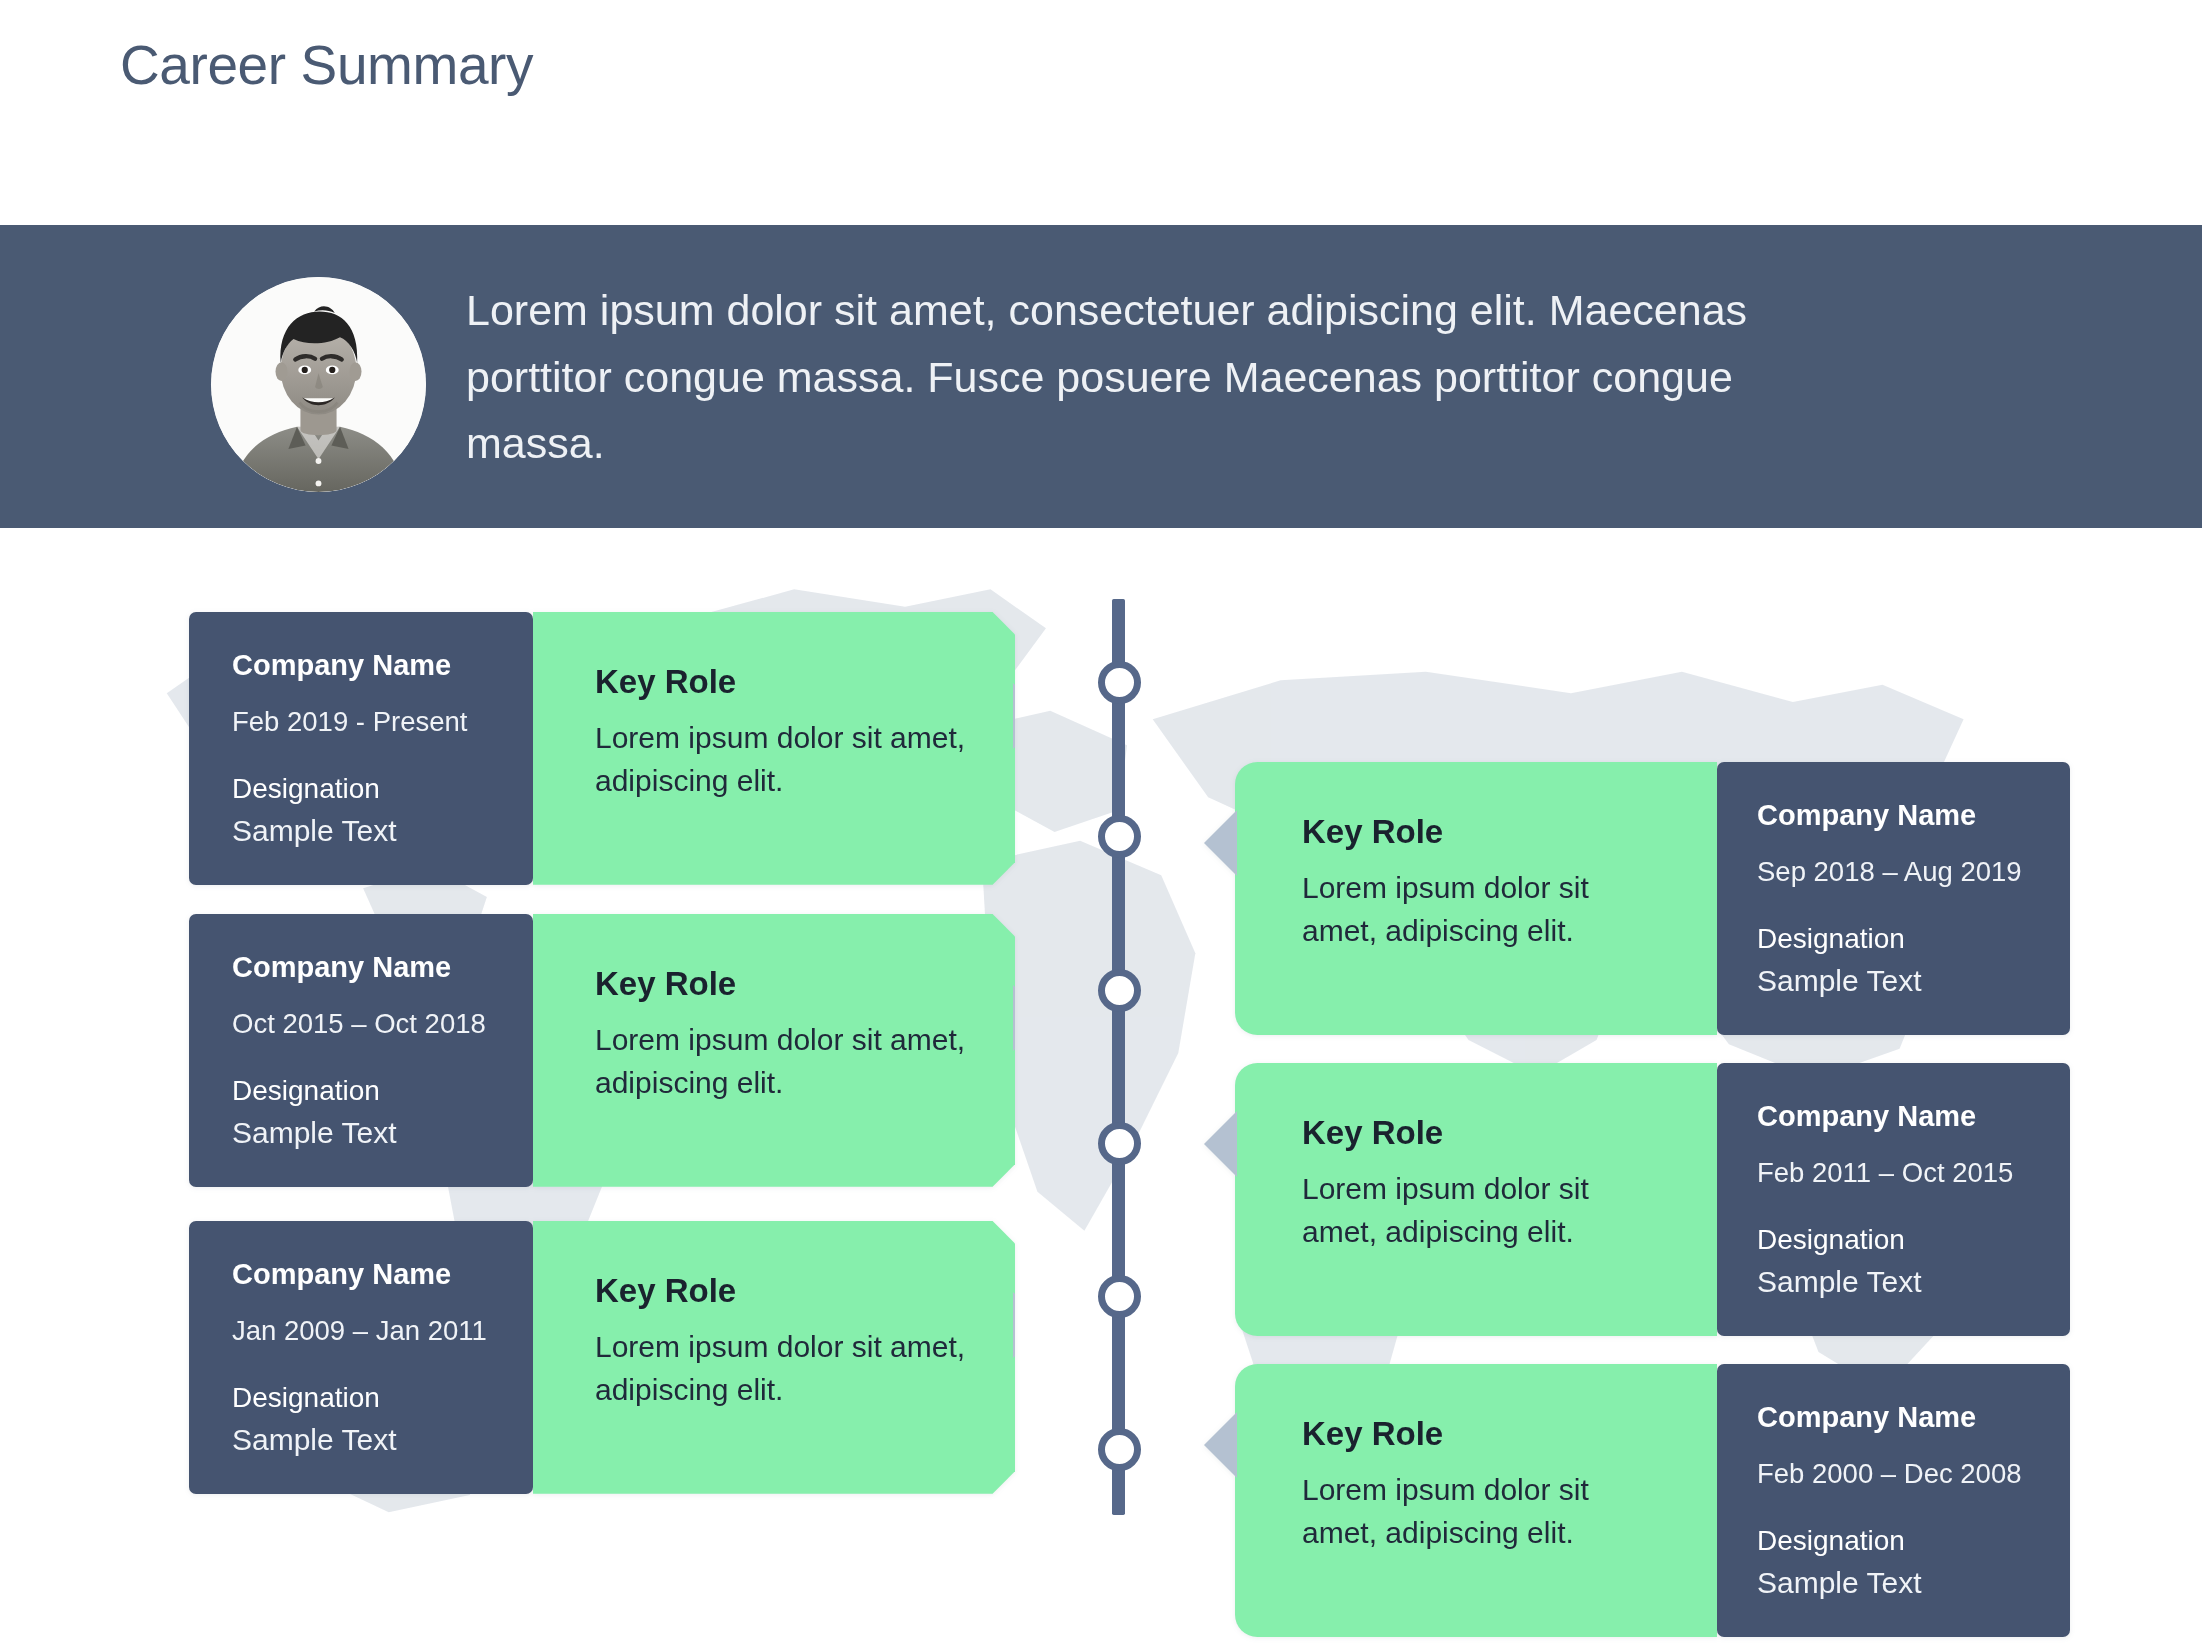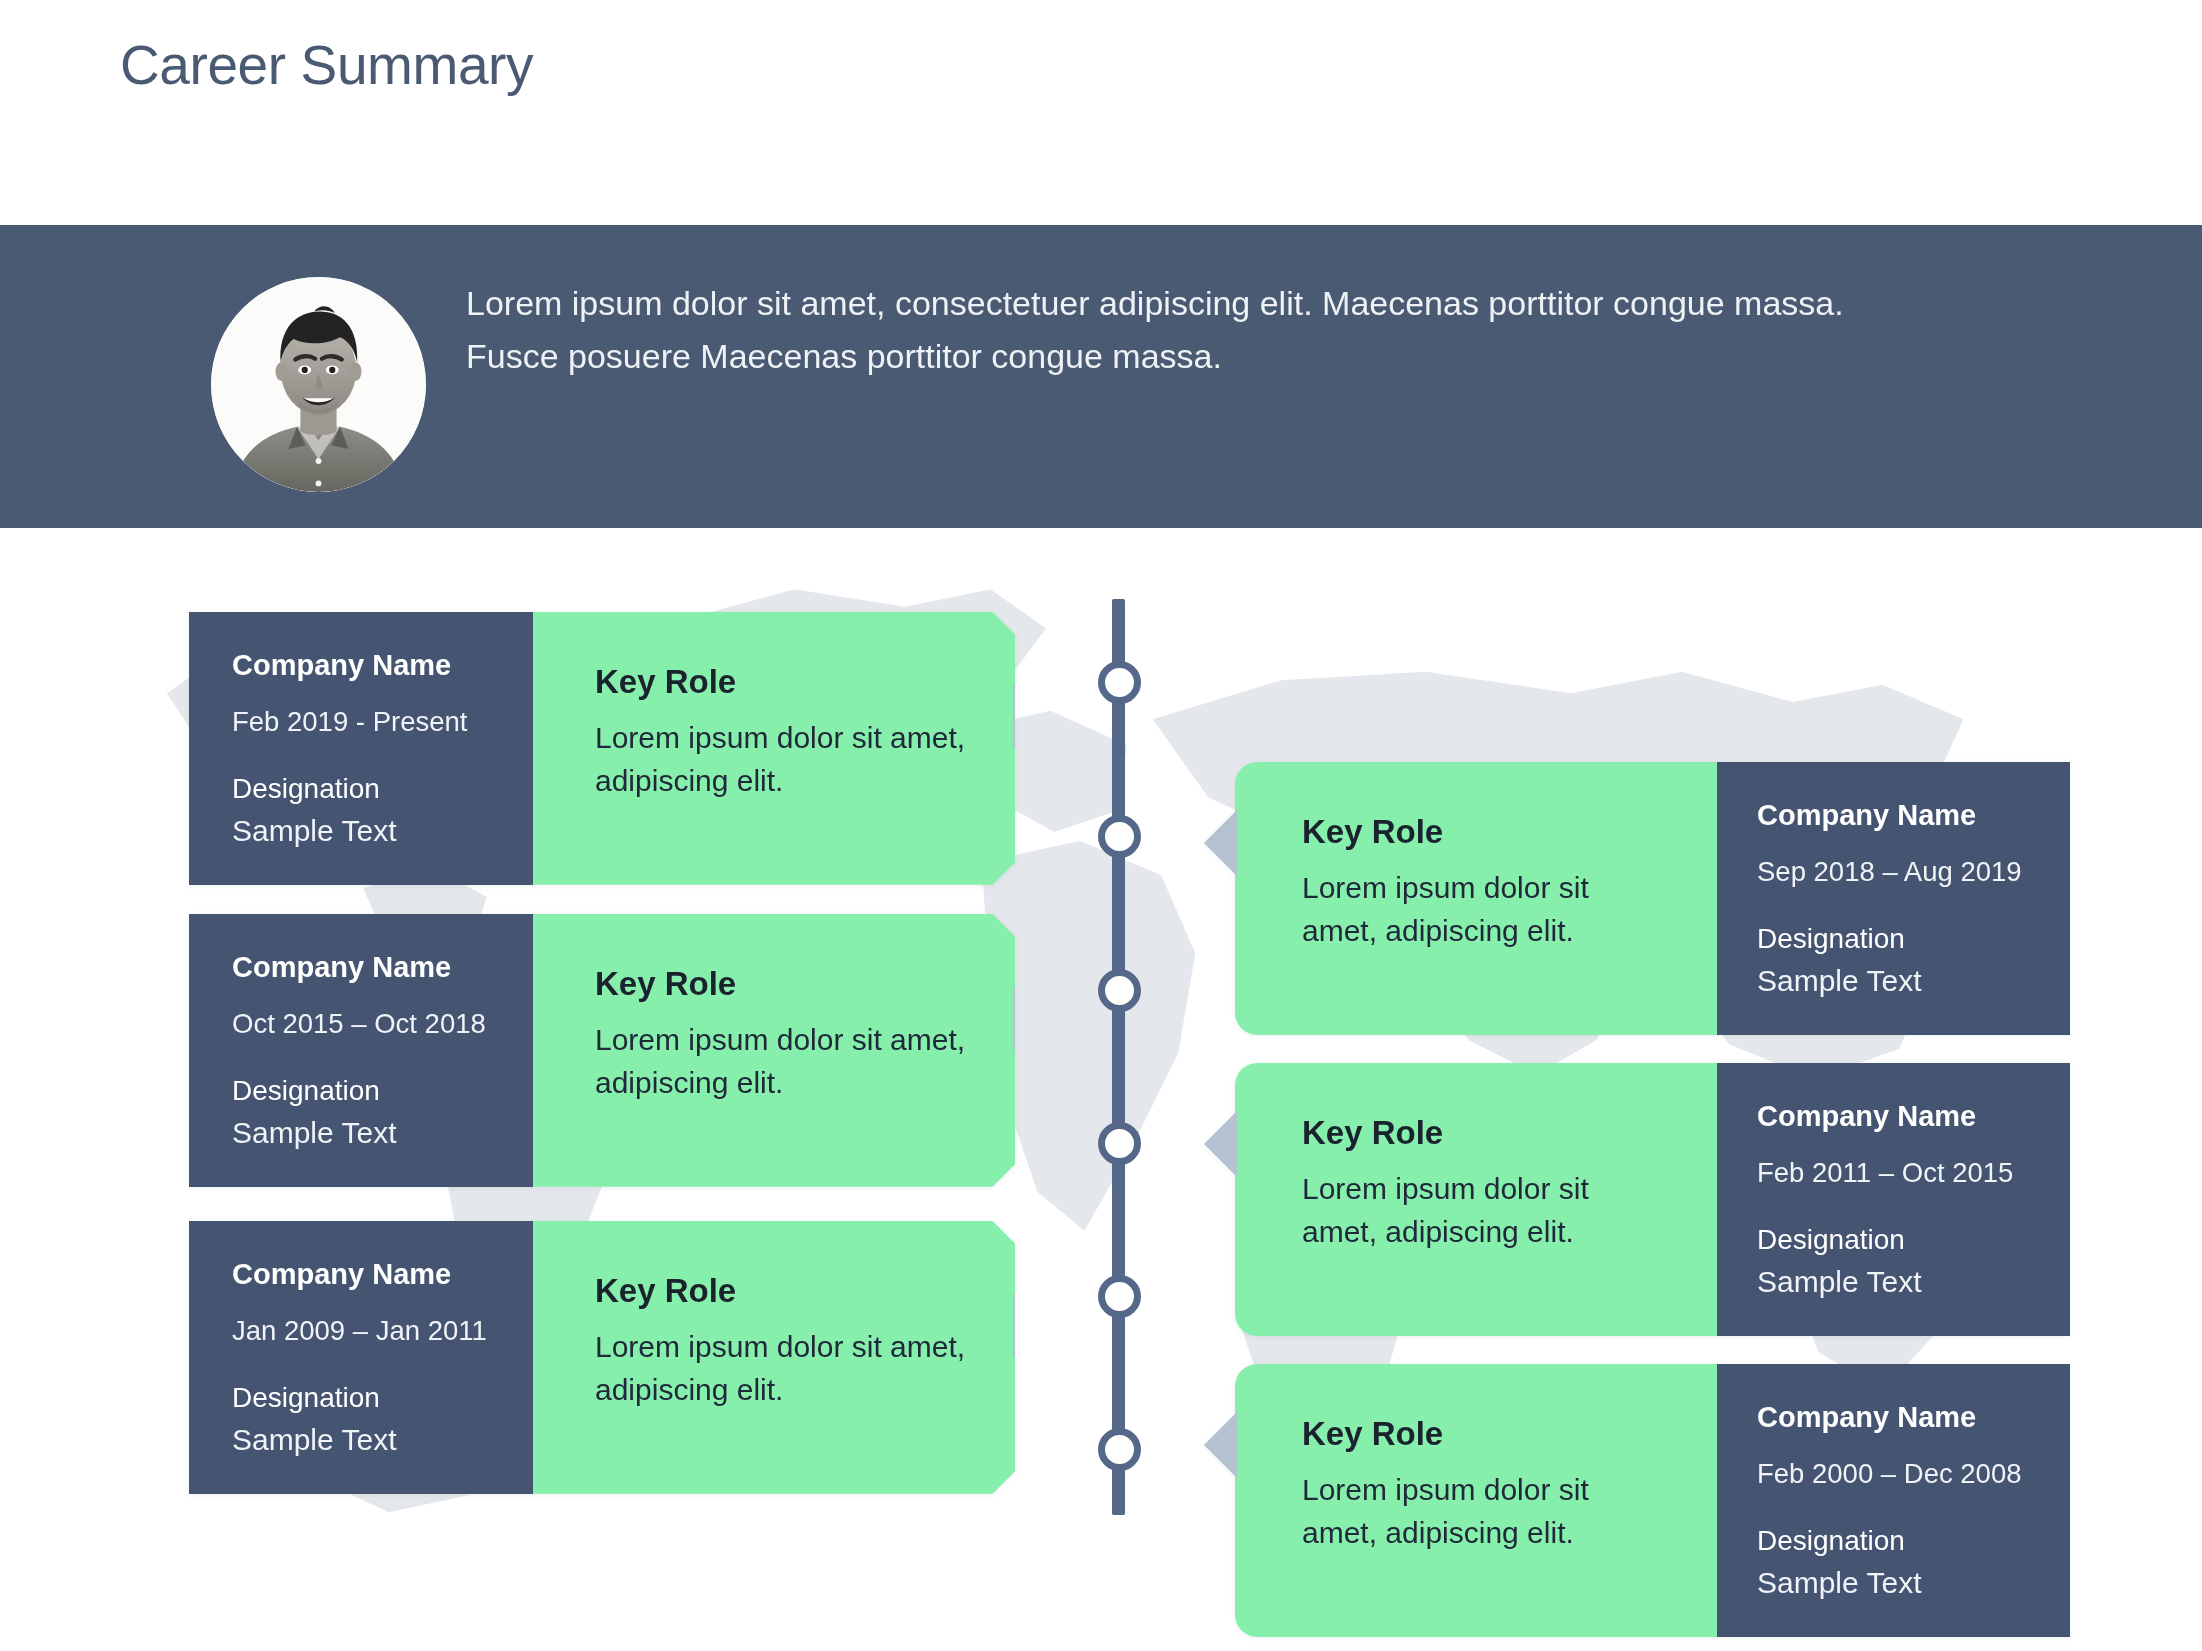--- a/index.html
+++ b/index.html
@@ -59,21 +59,21 @@
   }
   .employee-name {
     font-size: 43px;
     font-weight: 700;
     color: #ffffff;
     line-height: 1.2;
     margin: 0 0 24px 0;
     letter-spacing: 0.2px;
   }
   .employee-desc {
-    font-size: 34px;
+    font-size: 43px;
     font-weight: 400;
     color: #eef1f5;
     line-height: 1.55;
     margin: 0;
     max-width: 1385px;
   }
 
   
   .world-map {
     position: absolute;
@@ -119,20 +119,21 @@
   .card {
     position: absolute;
     display: flex;
     filter: drop-shadow(0 1.7px 2.6px rgba(70,85,110,0.10));
   }
   .panel-dark {
     background: #455470;
     box-sizing: border-box;
     padding: 36px 8px 36px 43px;
     color: #ffffff;
+    border-radius: 7px;
   }
   .panel-light {
     background: #86efac;
     box-sizing: border-box;
     color: #1d2733;
     position: relative;
   }
 
   
   .card-left .panel-dark { width: 344px; }

